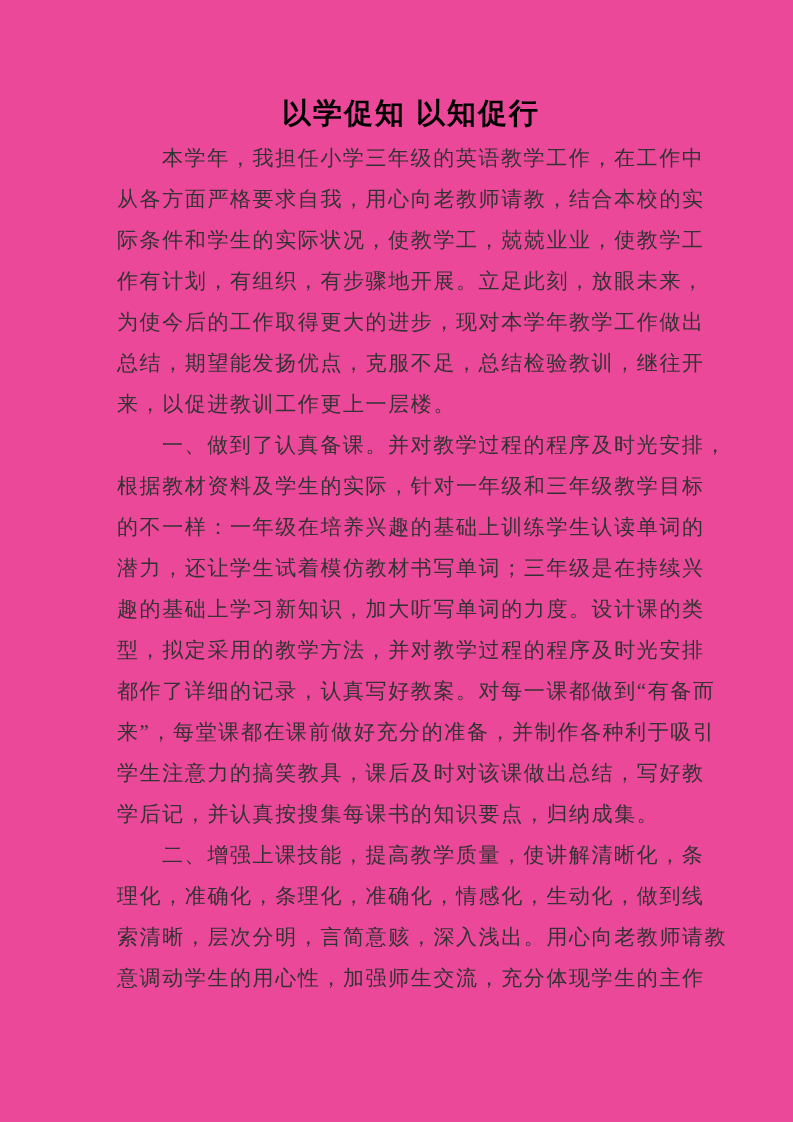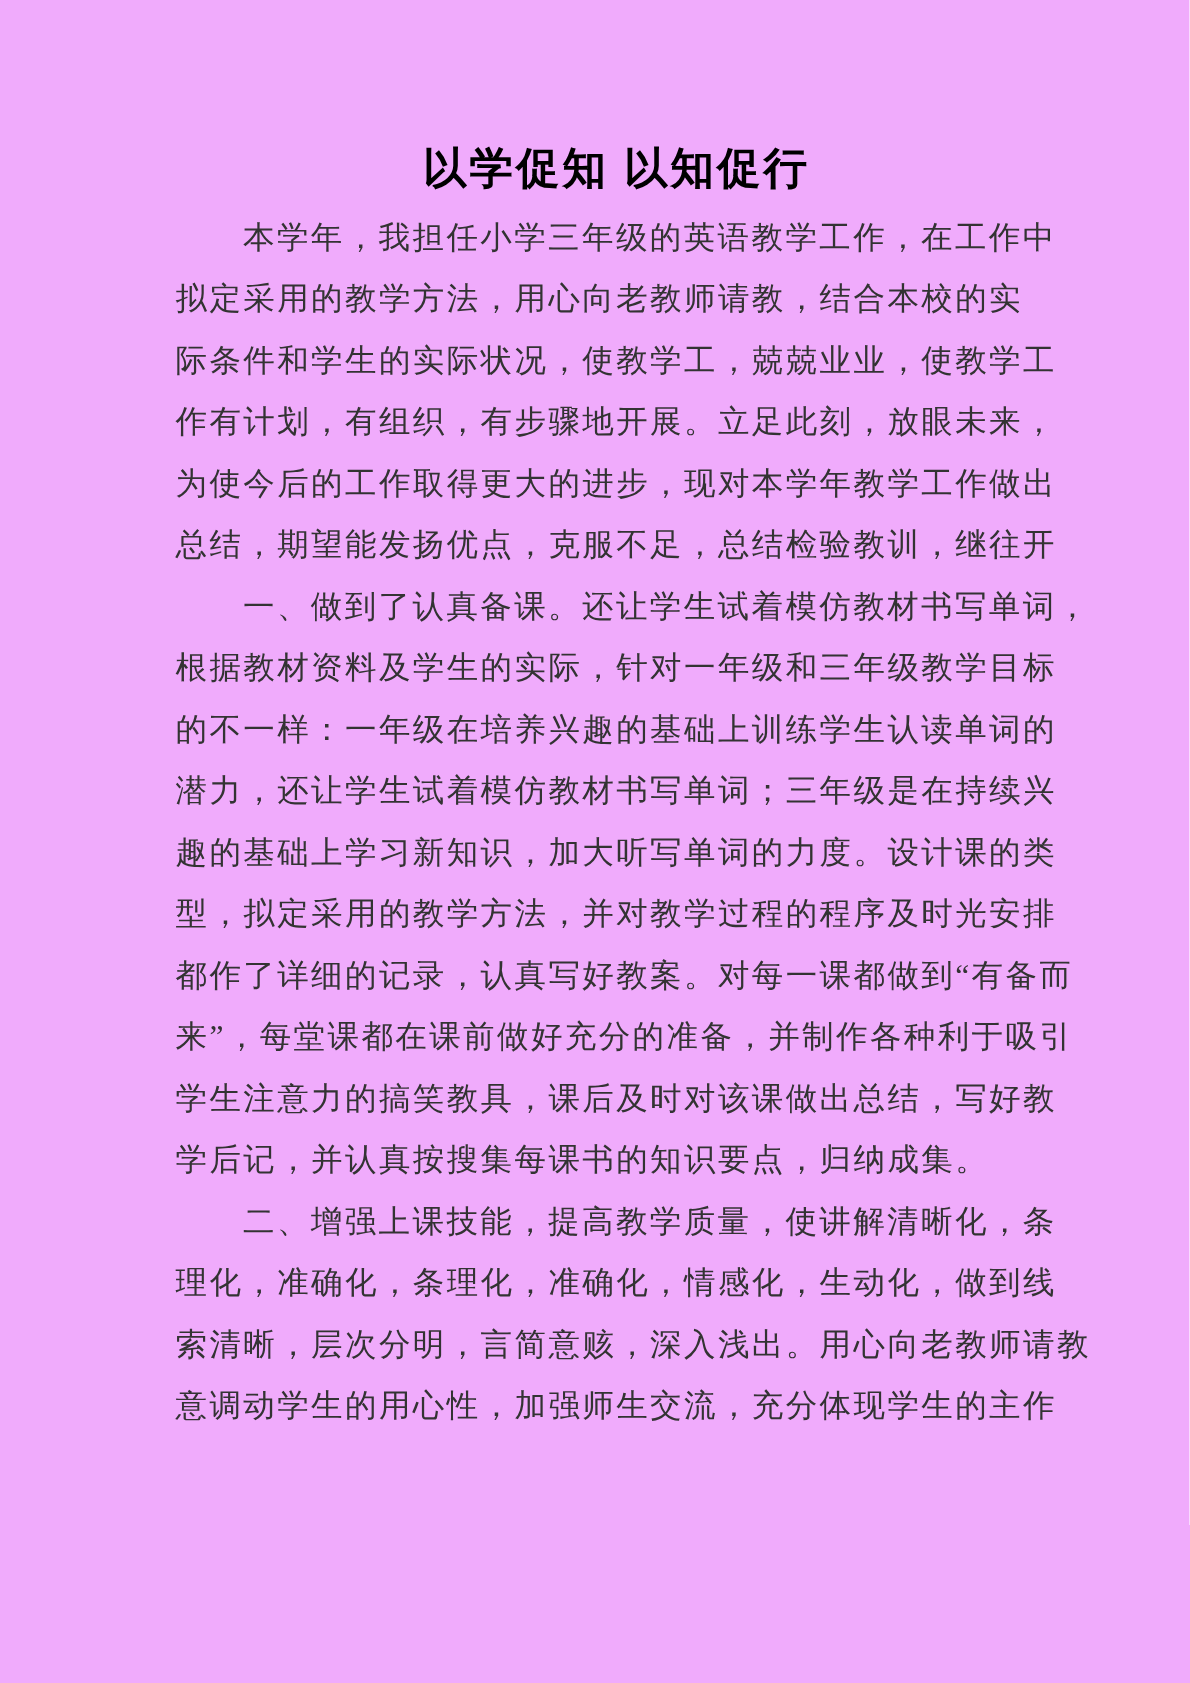--- a/index.html
+++ b/index.html
@@ -4,21 +4,21 @@
 <style>
   html, body {
     margin: 0;
     padding: 0;
     background: #ffffff;
   }
   .page {
     position: relative;
     width: 793px;
     height: 1122px;
-    background: #f0abfc;
+    background: #ec4899;
     overflow: hidden;
     font-family: "Liberation Serif", serif;
   }
   .content {
     position: absolute;
     left: 117px;
     top: 89px;
     width: 588px;
   }
   .doc-title {
@@ -51,28 +51,29 @@
 </style>
 </head>
 <body>
 
 <div class="page">
   <div class="content">
     <h1 class="doc-title">以学促知 以知促行</h1>
     <div class="doc-body">
         <div class="paragraph">
           <div class="line first">本学年，我担任小学三年级的英语教学工作，在工作中</div>
-          <div class="line">拟定采用的教学方法，用心向老教师请教，结合本校的实</div>
+          <div class="line">从各方面严格要求自我，用心向老教师请教，结合本校的实</div>
           <div class="line">际条件和学生的实际状况，使教学工，兢兢业业，使教学工</div>
           <div class="line">作有计划，有组织，有步骤地开展。立足此刻，放眼未来，</div>
           <div class="line">为使今后的工作取得更大的进步，现对本学年教学工作做出</div>
           <div class="line">总结，期望能发扬优点，克服不足，总结检验教训，继往开</div>
+          <div class="line">来，以促进教训工作更上一层楼。</div>
         </div>
         <div class="paragraph">
-          <div class="line first">一、做到了认真备课。还让学生试着模仿教材书写单词，</div>
+          <div class="line first">一、做到了认真备课。并对教学过程的程序及时光安排，</div>
           <div class="line">根据教材资料及学生的实际，针对一年级和三年级教学目标</div>
           <div class="line">的不一样：一年级在培养兴趣的基础上训练学生认读单词的</div>
           <div class="line">潜力，还让学生试着模仿教材书写单词；三年级是在持续兴</div>
           <div class="line">趣的基础上学习新知识，加大听写单词的力度。设计课的类</div>
           <div class="line">型，拟定采用的教学方法，并对教学过程的程序及时光安排</div>
           <div class="line">都作了详细的记录，认真写好教案。对每一课都做到“有备而</div>
           <div class="line">来”，每堂课都在课前做好充分的准备，并制作各种利于吸引</div>
           <div class="line">学生注意力的搞笑教具，课后及时对该课做出总结，写好教</div>
           <div class="line">学后记，并认真按搜集每课书的知识要点，归纳成集。</div>
         </div>

